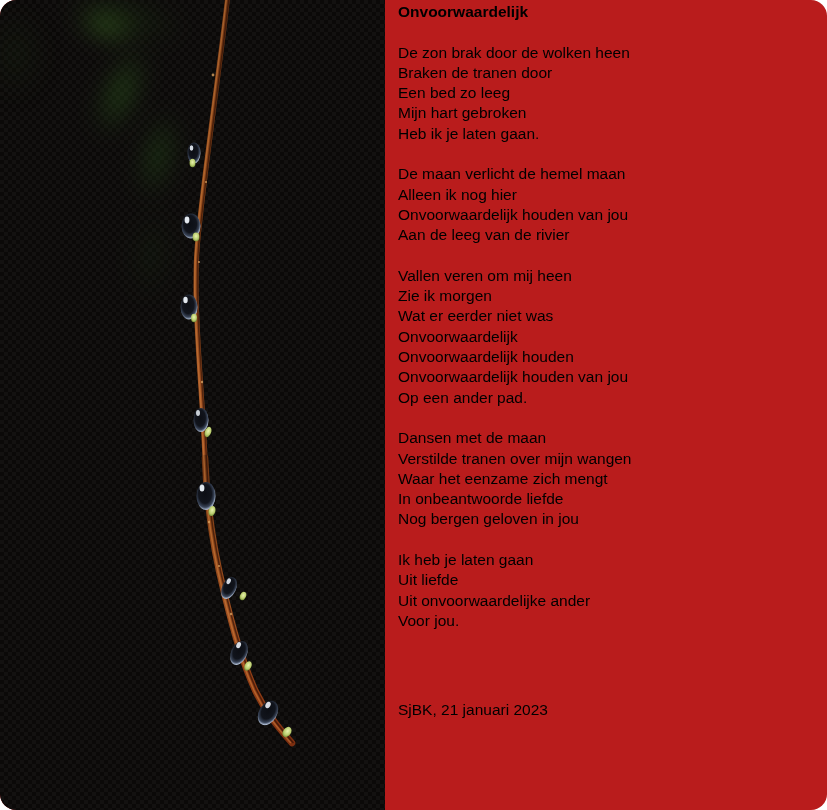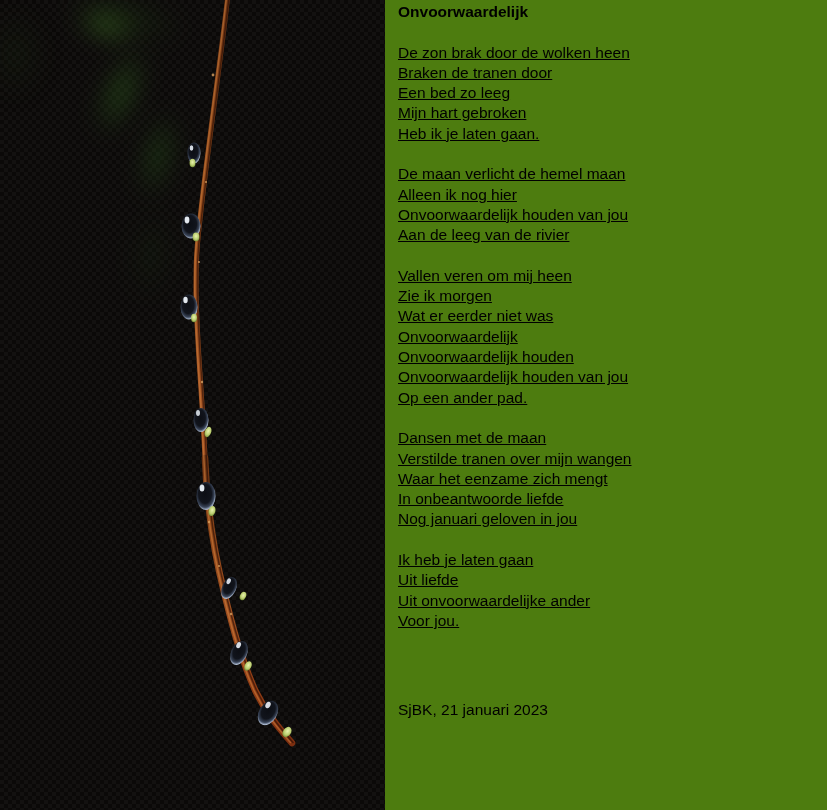--- a/index.html
+++ b/index.html
@@ -2,22 +2,23 @@
 <html><head>
 <meta charset="utf-8">
 <style>
   html, body { margin: 0; padding: 0; }
   body { font-family: "Liberation Sans", sans-serif; background: #ffffff; }
 
   .page {
     position: relative;
     width: 827px;
     height: 810px;
-    background: #4d7c0f;
+    background: #b91c1c;
     overflow: hidden;
+    border-radius: 16px;
   }
 
   
   .photo {
     position: absolute;
     left: 0; top: 0;
     width: 385px; height: 810px;
     background-color: #0b0908;
     
     background-image:
@@ -47,21 +48,21 @@
     position: absolute;
     left: 385px; top: 0;
     width: 442px; height: 810px;
     padding: 2px 0 0 13px;
     box-sizing: border-box;
     color: #000000;
     font-size: 15.5px;
     line-height: 20.3px;
   }
   .poem-title { font-weight: bold; margin: 0 0 20.3px 0; }
-  .stanza { margin: 0 0 20.3px 0; text-decoration: underline; }
+  .stanza { margin: 0 0 20.3px 0; }
   .pline { white-space: nowrap; }
   .signature { margin-top: 69px; }
 </style>
 </head>
 <body>
 
 <div class="page">
 
   <div class="photo">
     <div class="blob b4"></div>
@@ -182,21 +183,21 @@
       <div class="pline">Onvoorwaardelijk houden</div>
       <div class="pline">Onvoorwaardelijk houden van jou</div>
       <div class="pline">Op een ander pad.</div>
     </div>
 
     <div class="stanza">
       <div class="pline">Dansen met de maan</div>
       <div class="pline">Verstilde tranen over mijn wangen</div>
       <div class="pline">Waar het eenzame zich mengt</div>
       <div class="pline">In onbeantwoorde liefde</div>
-      <div class="pline">Nog januari geloven in jou</div>
+      <div class="pline">Nog bergen geloven in jou</div>
     </div>
 
     <div class="stanza">
       <div class="pline">Ik heb je laten gaan</div>
       <div class="pline">Uit liefde</div>
       <div class="pline">Uit onvoorwaardelijke ander</div>
       <div class="pline">Voor jou.</div>
     </div>
 
     <div class="signature">SjBK, 21 januari 2023</div>

